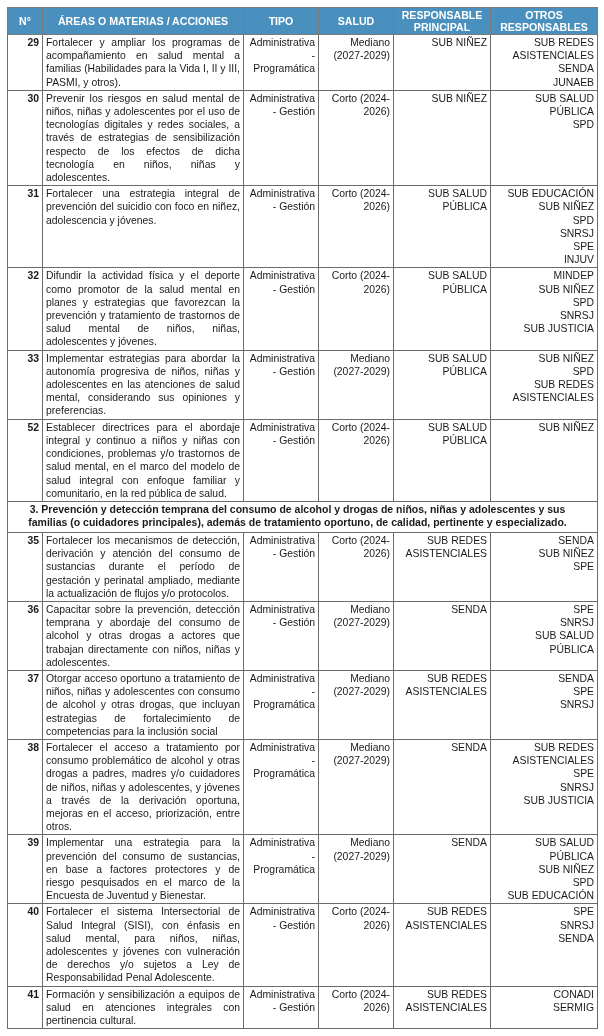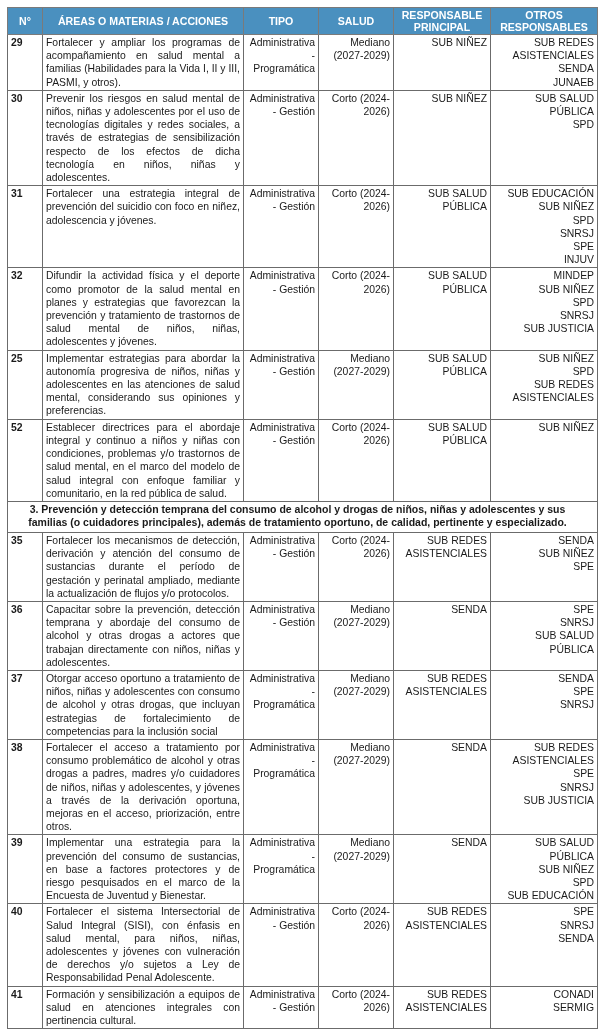--- a/index.html
+++ b/index.html
@@ -6,21 +6,21 @@
   body { width: 604px; height: 1036px; overflow: hidden; position: relative; font-family: "Liberation Sans", sans-serif; color: #1a1a1a; }
   table.plan { position: absolute; left: 7px; top: 7px; width: 590px; border-collapse: collapse; table-layout: fixed; font-size: 10.4px; line-height: 13.2px; }
   table.plan th, table.plan td { border: 1px solid #6b6b6b; vertical-align: top; padding: 1px 3px 1px 3px; }
   table.plan thead th { background: #4a90bf; color: #ffffff; font-weight: bold; text-align: center; vertical-align: middle; font-size: 10.6px; line-height: 12px; height: 26px; padding: 0 2px; border-color: #7a7a7a; }
   col.c-num { width: 35px; }
   col.c-acc { width: 201px; }
   col.c-tipo { width: 75px; }
   col.c-plazo { width: 75px; }
   col.c-resp { width: 97px; }
   col.c-otros { width: 107px; }
-  td.num { text-align: left; font-weight: bold; }
+  td.num { text-align: right; font-weight: bold; }
   td.acc { text-align: justify; }
   td.tipo, td.plazo, td.resp { text-align: right; }
   td.otros { text-align: right; }
   td.acc, td.tipo, td.plazo, td.resp, td.otros { border-left: 2px solid #6b6b6b; }
   tr.section td { font-weight: bold; text-align: center; font-size: 10.5px; line-height: 13.5px; padding: 1px 14px 2px 4px; }
   .otros-line { display: block; }
 </style>
 </head>
 <body>
 
@@ -91,21 +91,21 @@
         <td class="resp">SUB SALUD PÚBLICA</td>
         <td class="otros">
           <span class="otros-line">MINDEP</span>
           <span class="otros-line">SUB NIÑEZ</span>
           <span class="otros-line">SPD</span>
           <span class="otros-line">SNRSJ</span>
           <span class="otros-line">SUB JUSTICIA</span>
         </td>
       </tr>
       <tr>
-        <td class="num">25</td>
+        <td class="num">33</td>
         <td class="acc">Implementar estrategias para abordar la autonomía progresiva de niños, niñas y adolescentes en las atenciones de salud mental, considerando sus opiniones y preferencias.</td>
         <td class="tipo">Administrativa - Gestión</td>
         <td class="plazo">Mediano (2027-2029)</td>
         <td class="resp">SUB SALUD PÚBLICA</td>
         <td class="otros">
           <span class="otros-line">SUB NIÑEZ</span>
           <span class="otros-line">SPD</span>
           <span class="otros-line">SUB REDES</span>
           <span class="otros-line">ASISTENCIALES</span>
         </td>

